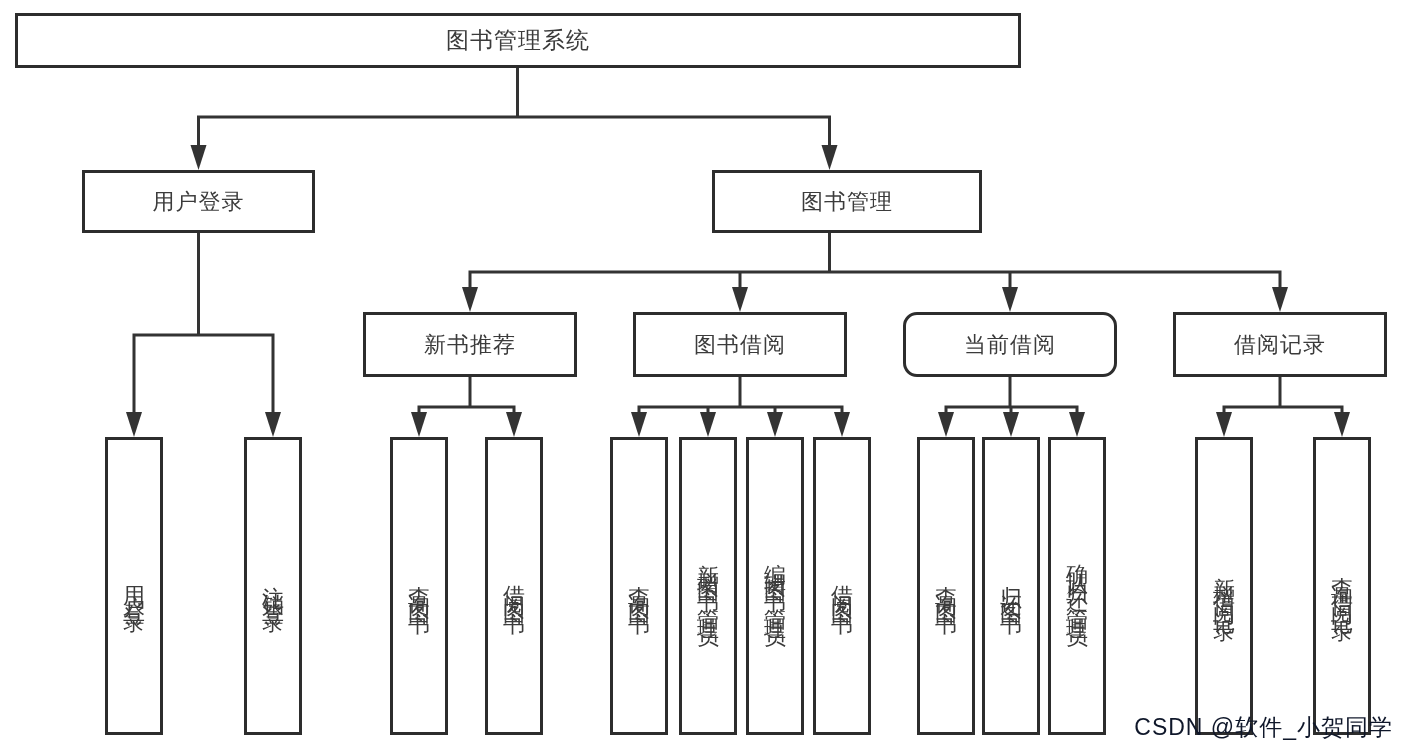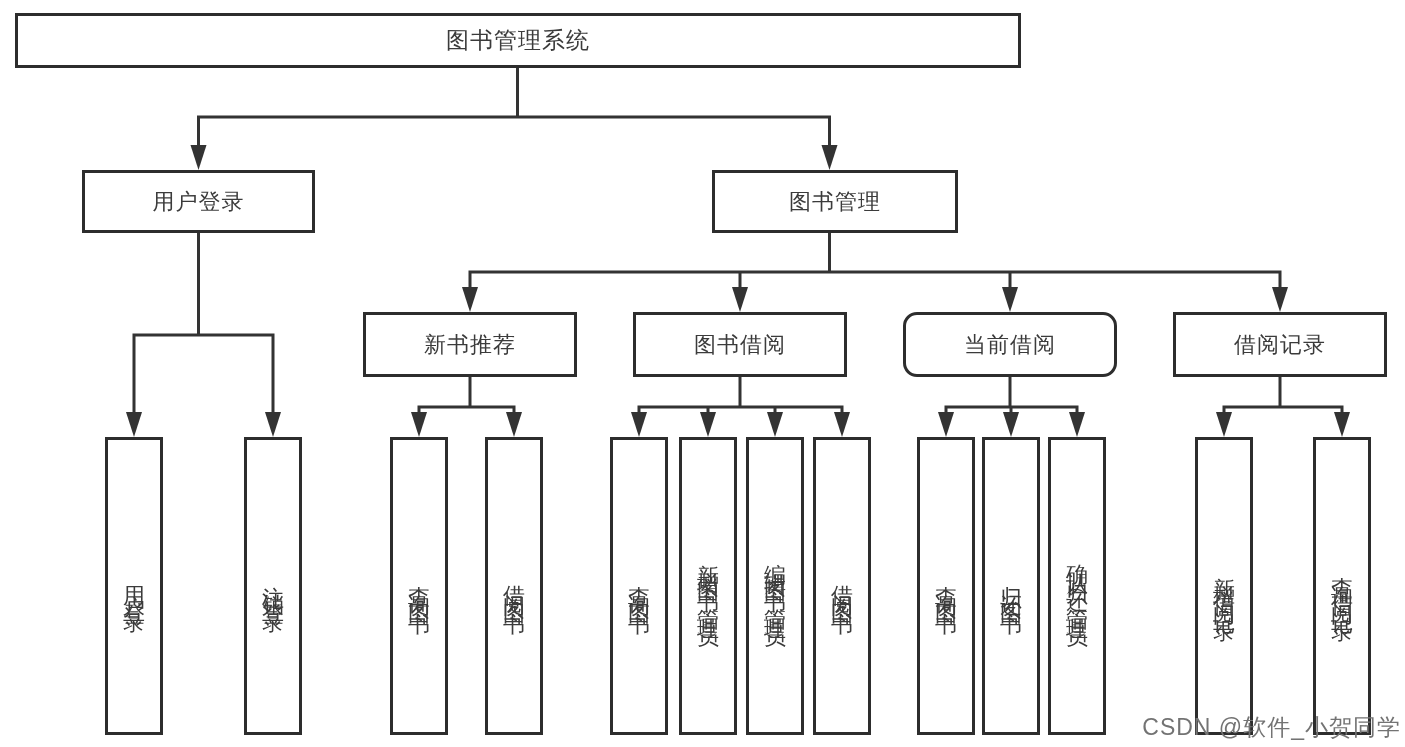--- a/index.html
+++ b/index.html
@@ -31,21 +31,21 @@
     justify-content: center;
     z-index: 2;
     color: #3b3b3b;
   }
   .node span {
     white-space: nowrap;
     letter-spacing: 1px;
   }
   #n-root   { left: 15px;  top: 13px;  width: 1006px; height: 55px; font-size: 23px; }
   #n-login  { left: 82px;  top: 170px; width: 233px;  height: 63px; font-size: 22px; }
-  #n-mgmt   { left: 712px; top: 170px; width: 246px;  height: 63px; font-size: 22px; }
+  #n-mgmt   { left: 712px; top: 170px; width: 270px;  height: 63px; font-size: 22px; }
   .lvl3     { top: 312px; width: 214px; height: 65px; font-size: 22px; }
   #n-rec    { left: 363px; }
   #n-borrow { left: 633px; }
   #n-cur    { left: 903px; border-radius: 14px; }
   #n-hist   { left: 1173px; }
   .leaf {
     position: absolute;
     box-sizing: border-box;
     top: 437px;
     width: 58px;
@@ -61,24 +61,24 @@
   .leaf span {
     writing-mode: vertical-rl;
     text-orientation: mixed;
     font-size: 22px;
     letter-spacing: 9px;
     line-height: 1;
     white-space: nowrap;
   }
   .watermark {
     position: absolute;
-    right: 4px;
+    right: 12px;
     bottom: 4px;
     font-size: 23px;
-    color: #737373;
+    color: #0f172a;
     z-index: 3;
     letter-spacing: 1px;
   }
 </style>
 </head>
 <body>
 
 <div class="canvas">
 
   <svg class="connectors" width="1405" height="747" viewBox="0 0 1405 747">

